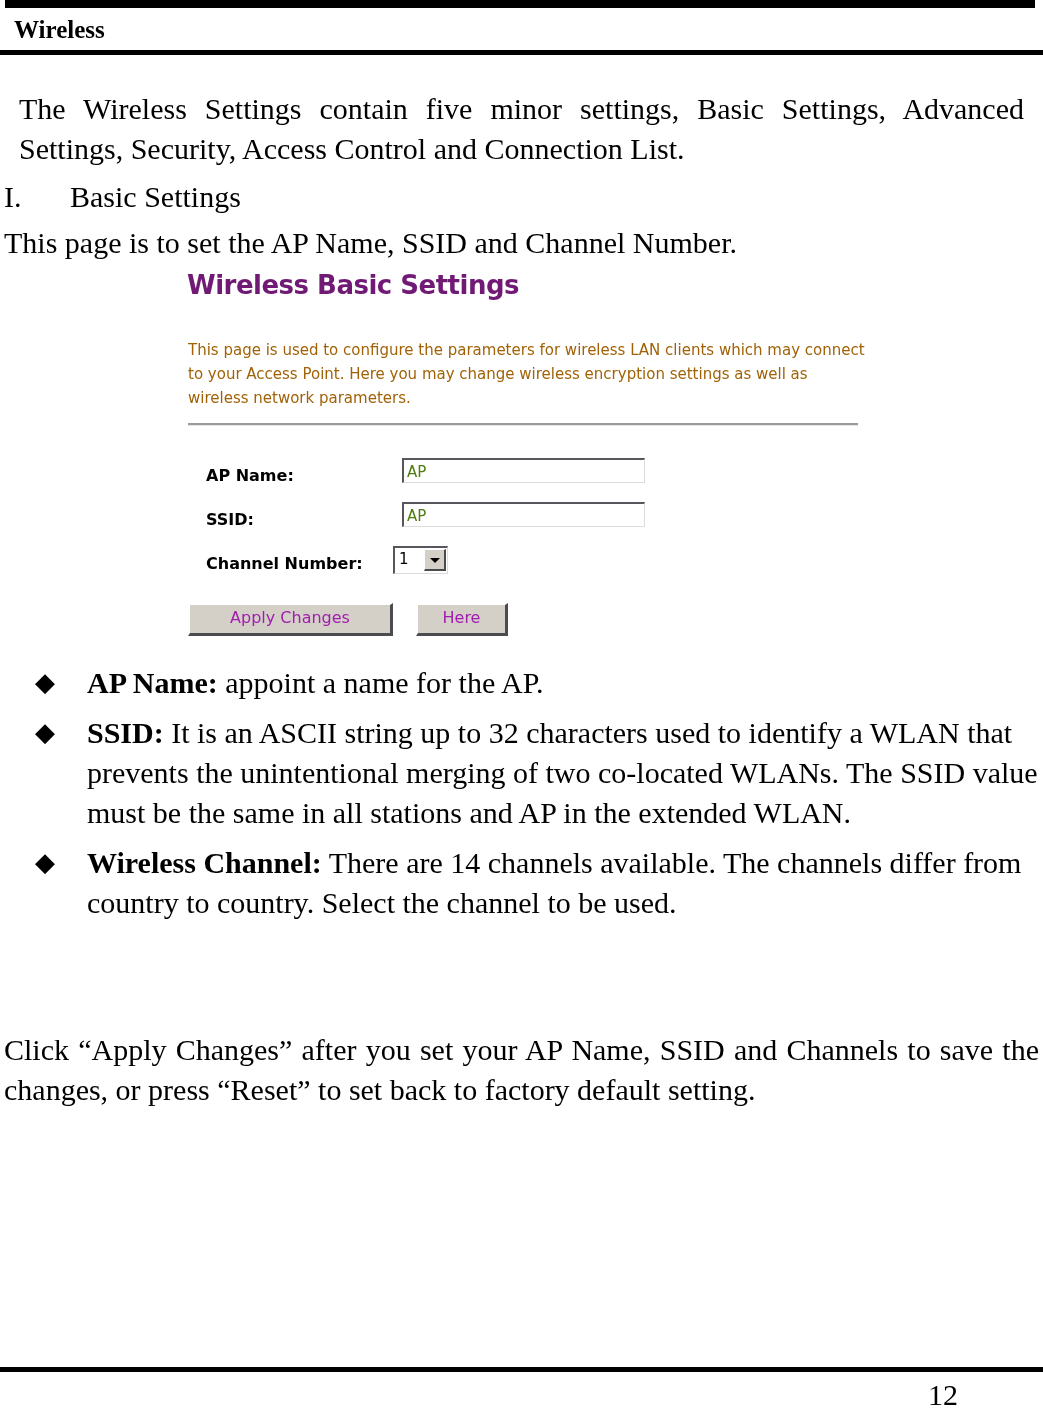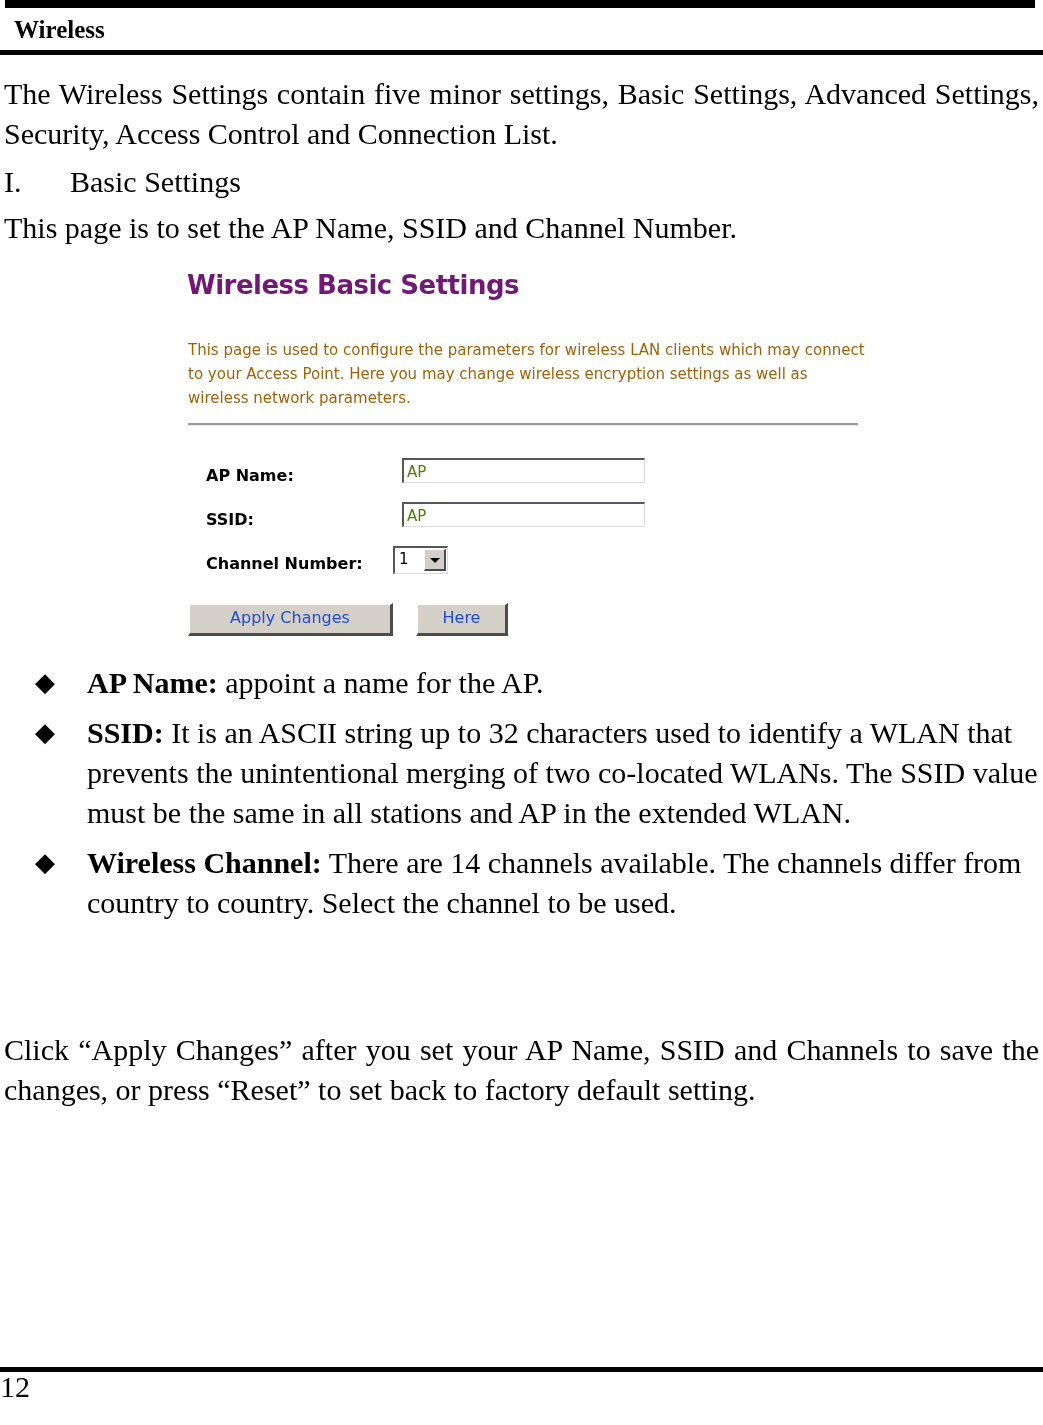--- a/index.html
+++ b/index.html
@@ -52,21 +52,21 @@
   }
 
   
   .doc-body {
     position: absolute;
     left: 4px;
     top: 74px;
     width: 1035px;
   }
   p.para {
-    margin: 0;
+    margin: 15px;
     font-size: 30px;
     line-height: 40px;
     text-align: justify;
     text-justify: inter-word;
   }
   p.para.intro { margin-bottom: 6px; }
 
   h2.section-heading {
     margin: 8px 0 6px 0;
     font-size: 30px;
@@ -214,21 +214,21 @@
   }
   .ui-button {
     display: inline-block;
     background: #d4d0c8;
     border-top: 2px solid #ffffff;
     border-left: 2px solid #ffffff;
     border-right: 3px solid #4c4c50;
     border-bottom: 3px solid #4c4c50;
     font-family: "DejaVu Sans", "Liberation Sans", sans-serif;
     font-size: 16px;
-    color: #1d4ed8;
+    color: #a21caf;
     text-align: center;
     box-sizing: border-box;
     height: 33px;
     line-height: 26px;
     white-space: nowrap;
   }
   .ui-button.apply { width: 205px; margin-right: 23px; }
   .ui-button.reset { width: 92px; }
 
   
@@ -277,23 +277,23 @@
     position: absolute;
     left: 0px;
     bottom: 53px;
     width: 1043px;
     height: 5px;
     background: #000000;
   }
   .page-number {
     position: absolute;
     left: 0;
-    bottom: 16px;
+    bottom: 8px;
     width: 958px;
-    text-align: left;
+    text-align: right;
     font-size: 30px;
     line-height: 44px;
   }
 </style>
 </head>
 <body>
 
 <div class="page-header">
   <div class="rule-top"></div>
   <div class="header-title">Wireless</div>

